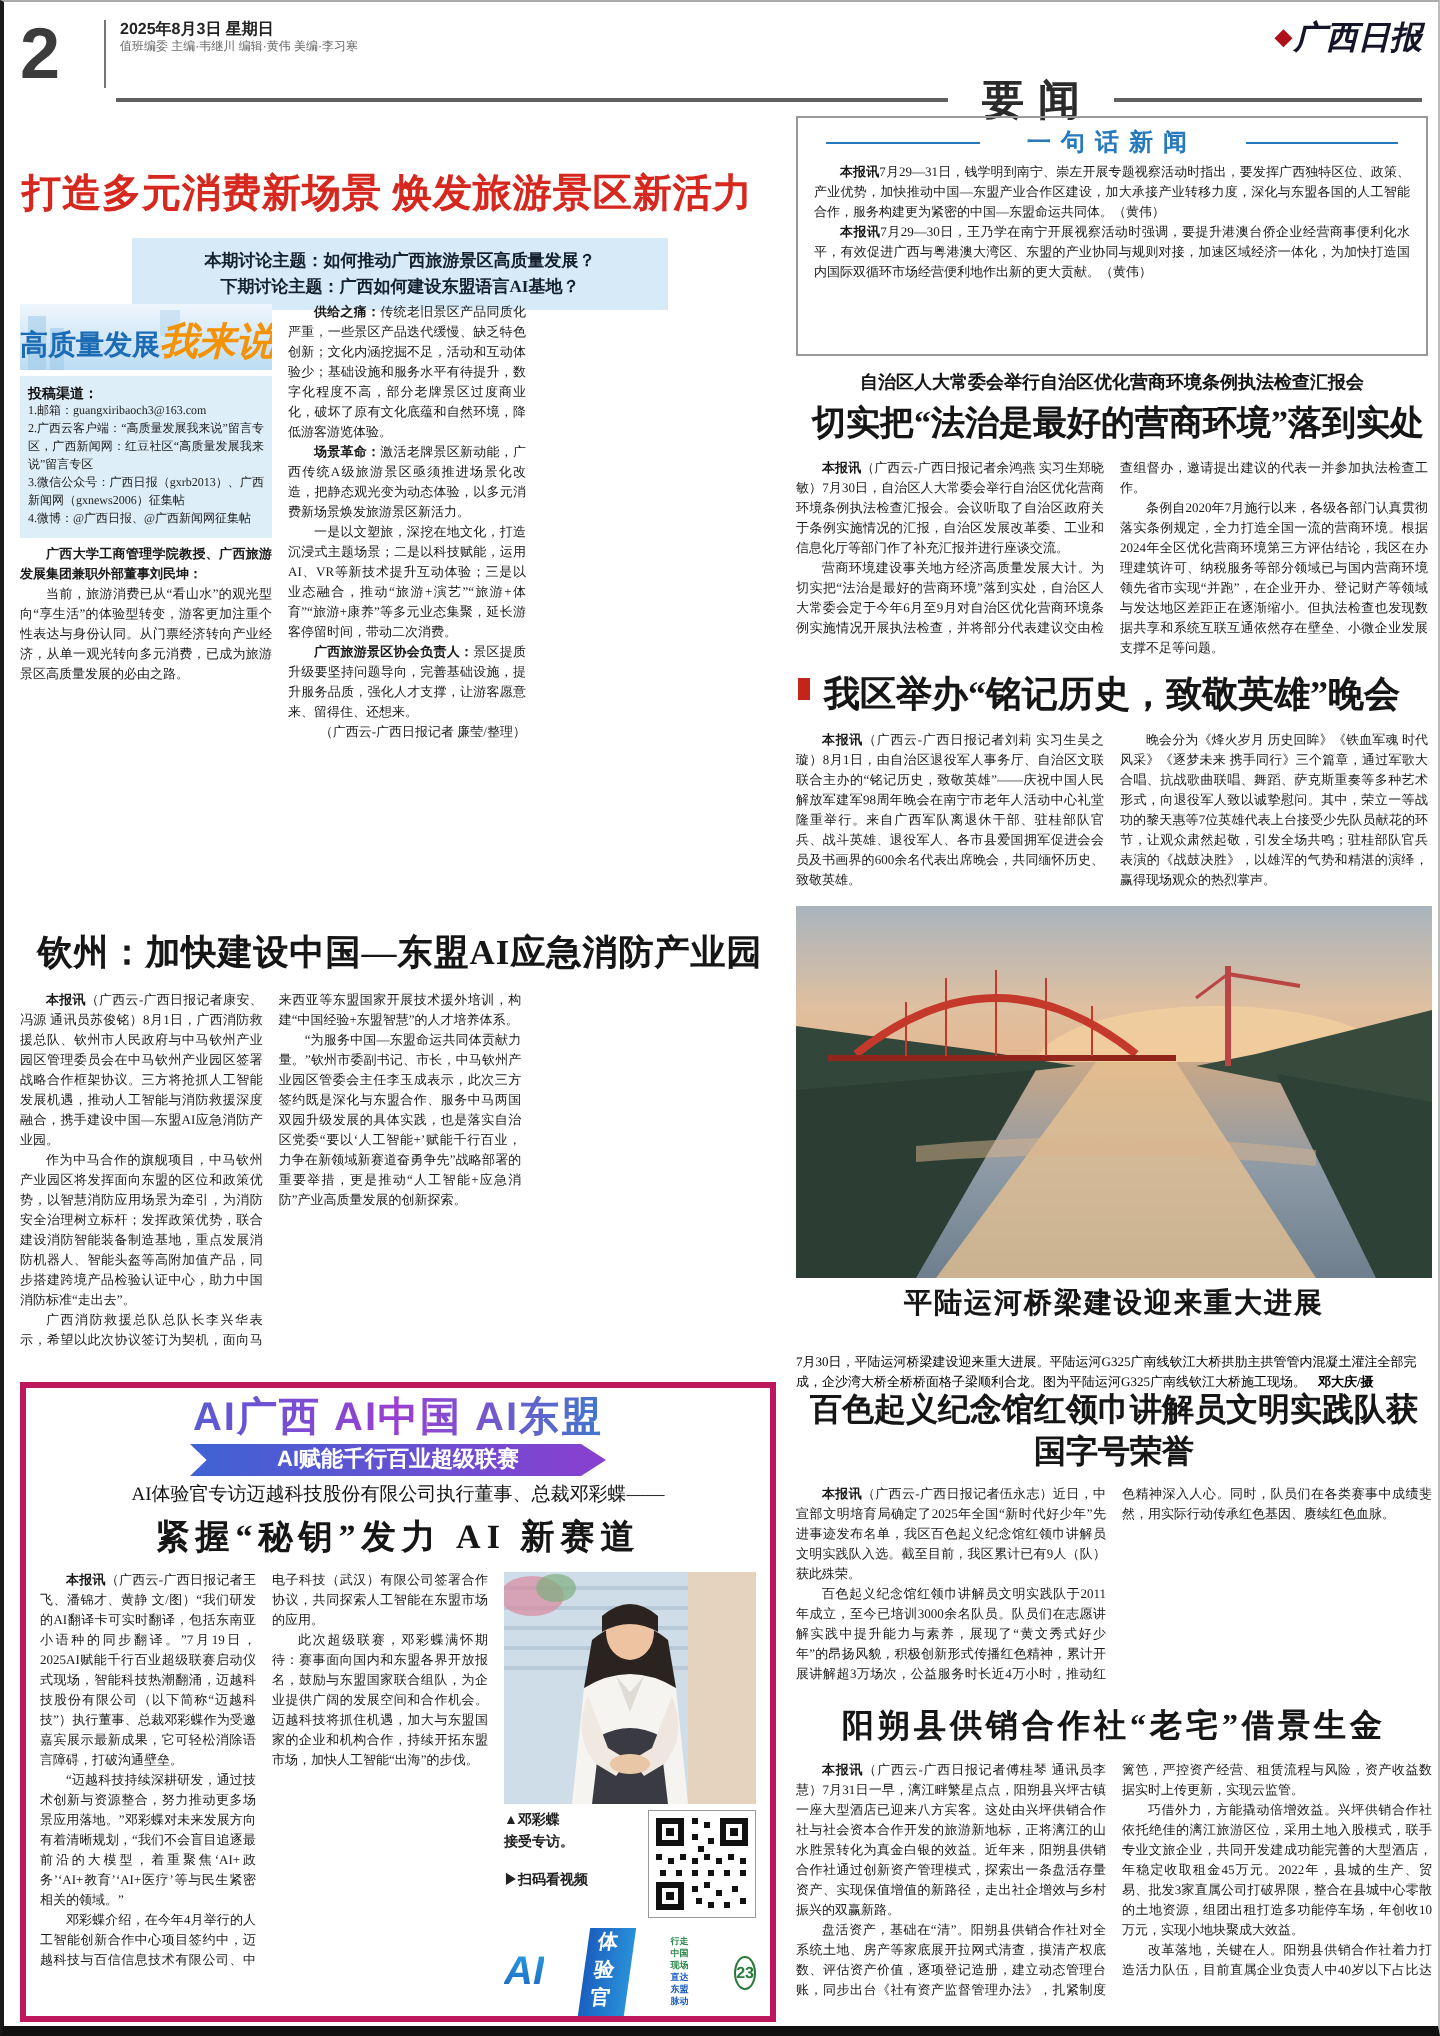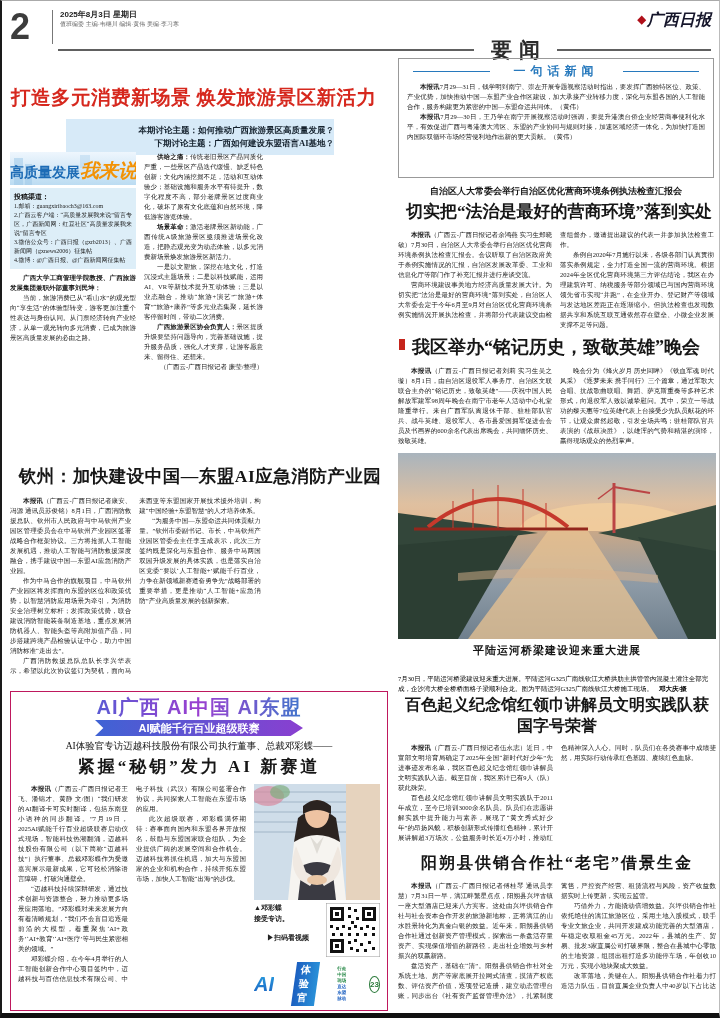--- a/index.html
+++ b/index.html
@@ -16,21 +16,21 @@
   .hdr-rule{position:absolute;left:48px;right:0;top:31px;display:flex;align-items:center;}
   .rule-seg{height:2px;background:#606060;}
   .seg-l{flex:2.7;}
   .seg-r{flex:1;}
   .sect-title{font:bold 21px/24px "Liberation Serif",serif;color:#2b2b2b;letter-spacing:7px;padding:0 10px 0 17px;}
   .masthead{position:absolute;right:0;top:2px;font:bold italic 16px/20px "Liberation Serif",serif;color:#15152a;}
   .masthead .diamond{color:#b0101a;font-style:normal;font-size:11px;vertical-align:2px;margin-right:1px;}
   
   .lead-hl{position:absolute;top:84px;left:9px;width:378px;font:bold 19.5px/26px "Liberation Serif",serif;
            color:#d6281e;letter-spacing:0.5px;white-space:nowrap;}
-  .topics{position:absolute;top:118px;left:64px;width:268px;background:#d7eaf8;padding:5px 0 5px 0;text-align:right;}
+  .topics{position:absolute;top:118px;left:64px;width:268px;background:#d7eaf8;padding:5px 0 5px 0;text-align:center;}
   .topics p{margin:0;font:bold 8.5px/13px "Liberation Serif",serif;color:#15222e;text-indent:0;}
   .lead-region{position:absolute;top:151px;left:8px;width:380px;height:308px;}
   .lcol1{position:absolute;left:0;top:0;width:126px;}
   .banner{position:relative;height:33px;background:linear-gradient(180deg,#eef6fd,#bcdcf2);overflow:hidden;}
   .bldg{position:absolute;background:#9ec9e8;opacity:.55;}
   .b1{left:4px;top:6px;width:9px;height:27px;}
   .b2{left:15px;top:12px;width:7px;height:21px;}
   .b3{left:70px;top:3px;width:10px;height:13px;opacity:.35;}
   .banner-txt{position:absolute;left:0;right:0;top:6px;text-align:center;white-space:nowrap;}
   .bn-blue{font:bold 14px "Liberation Sans",sans-serif;color:#1c6bb5;}
@@ -46,35 +46,35 @@
   .bt b{font-weight:bold;}
   .bt .p-credit{text-align:right;text-indent:0;}
   .cols2{column-count:2;column-gap:8px;column-fill:auto;}
   .cols3{column-count:3;column-gap:8px;column-fill:auto;}
   .hl{font-family:"Liberation Serif",serif;font-weight:bold;text-align:center;color:#161616;}
   
   .qinzhou{position:absolute;top:463px;left:8px;width:380px;}
   .qz-hl{font-size:17.5px;letter-spacing:0.5px;margin:0 0 8px 0;}
   .qz-body{height:180px;overflow:hidden;}
   
-  .aibox{position:absolute;top:690px;left:8px;width:378px;height:320px;border:1px solid #be185d;box-sizing:border-box;padding:4px 7px;}
+  .aibox{position:absolute;top:690px;left:8px;width:378px;height:320px;border:3px solid #be185d;box-sizing:border-box;padding:4px 7px;}
   .ai-banner{text-align:center;font:bold 20px/22px "Liberation Sans",sans-serif;letter-spacing:1px;
              background:linear-gradient(90deg,#2a6fd6,#9a3fd0,#00a0c8);-webkit-background-clip:text;background-clip:text;color:transparent;}
   .ai-ribbon{width:208px;margin:2px auto 3px auto;background:linear-gradient(90deg,#3f63d4,#8a3fd0);color:#fff;
              font:bold 11px/16px "Liberation Sans",sans-serif;text-align:center;
              clip-path:polygon(0 0,94% 0,100% 50%,94% 100%,0 100%,4% 50%);}
   .ai-standfirst{text-align:center;font:9.5px/14px "Liberation Serif",serif;color:#111;}
   .ai-hl{font-size:17px;letter-spacing:3px;margin:2px 0 6px 0;}
   .ai-content{display:flex;gap:8px;}
   .ai-text{width:236px;height:208px;overflow:hidden;}
   .ai-side{width:126px;}
   .ai-photo{width:126px;height:116px;display:block;}
   .ai-caprow{display:flex;gap:4px;margin-top:3px;}
   .ai-caps{flex:1;font:bold 7px/11px "Liberation Serif",serif;color:#222;}
-  .ai-caps .scan{margin-top:8px;text-align:center;}
+  .ai-caps .scan{margin-top:8px;}
   .qr{width:54px;height:54px;flex:0 0 54px;}
   .ai-logo-row{display:flex;align-items:center;margin-top:5px;gap:20px;}
   .ai-logo-a{font:bold italic 20px "Liberation Sans",sans-serif;background:linear-gradient(180deg,#29a0e0,#1b5fc0);
              -webkit-background-clip:text;background-clip:text;color:transparent;}
   .ai-logo-badge{background:linear-gradient(90deg,#1b5fc0,#2990d8);color:#fff;font:bold 10px/14px "Liberation Sans",sans-serif;
              padding:1px 5px;transform:skewX(-8deg);}
   .ai-slogan{font:bold 4.5px/6px "Liberation Sans",sans-serif;color:#2a8a4a;}
   .ai-slogan .s2{color:#1b5fc0;}
   .ai-pg{width:15px;height:15px;border:1px solid #2a7a3a;border-radius:50%;font:bold 8px/15px "Liberation Sans",sans-serif;
          color:#2a7a3a;text-align:center;}
@@ -88,21 +88,21 @@
   .kicker{font-size:9px;margin:0 0 2px 0;text-align:center;}
   .ys-hl{font-size:17px;margin:0 0 7px 6px;}
   .ys-body{height:100px;overflow:hidden;}
   .wanhui{position:absolute;top:334px;left:396px;width:316px;}
   .red-marker{position:absolute;left:1px;top:4px;width:6px;height:11px;background:#c5241b;}
   .wh-hl{font-size:18px;margin:0 0 7px 0;}
   .wh-body{height:84px;overflow:hidden;}
   .photo{position:absolute;top:452px;left:396px;width:318px;height:186px;}
   .photo svg{display:block;}
   .caption{position:absolute;top:642px;left:396px;width:318px;}
-  .cap-title{font-size:11px;letter-spacing:1px;margin:0 0 16px 0;}
+  .cap-title{font-size:14px;letter-spacing:1px;margin:0 0 16px 0;}
   .cap-text{font:6.5px/10px "Liberation Serif",serif;}
   .cap-text .credit{font-weight:bold;margin-left:6px;}
   .baise{position:absolute;top:694px;left:396px;width:318px;}
   .bs-hl{font-size:16px;margin:0 0 6px 0;}
   .bs-body{height:118px;overflow:hidden;}
   .yangshuo{position:absolute;top:852px;left:396px;width:318px;}
   .ysh-hl{font-size:16px;letter-spacing:2px;margin:0 0 7px 0;}
   .ysh-body{height:126px;overflow:hidden;}
 </style>
 </head>

